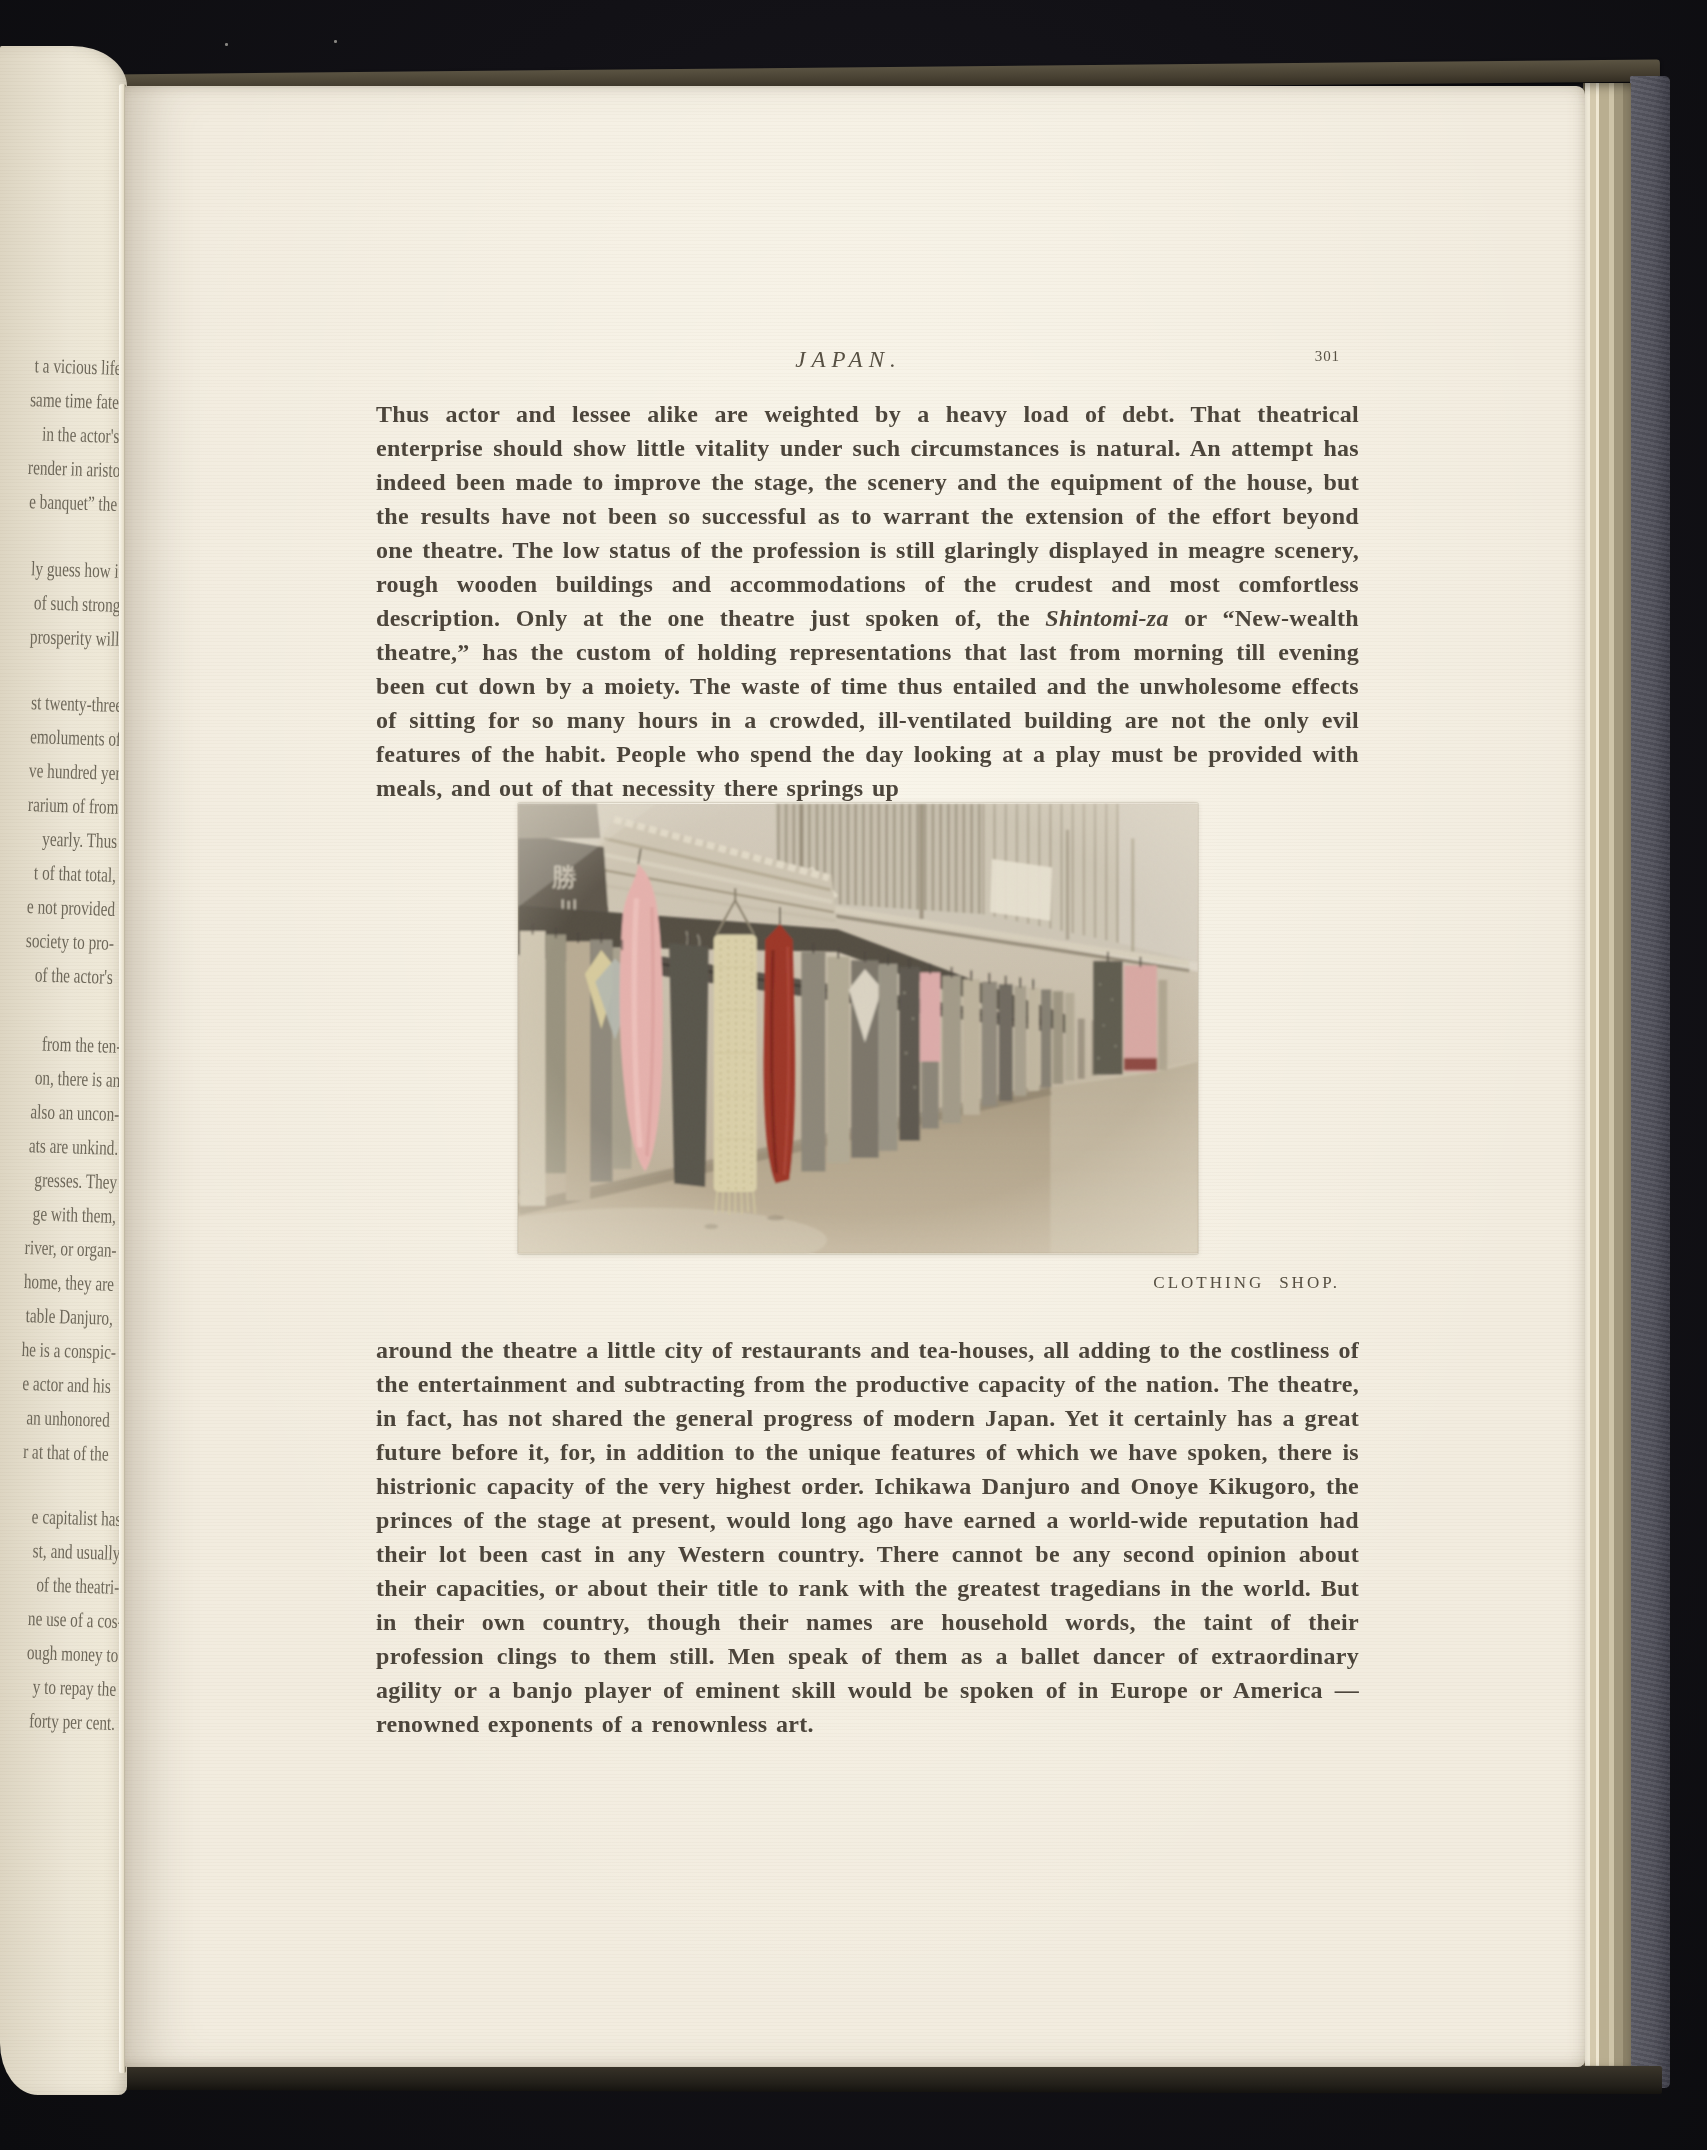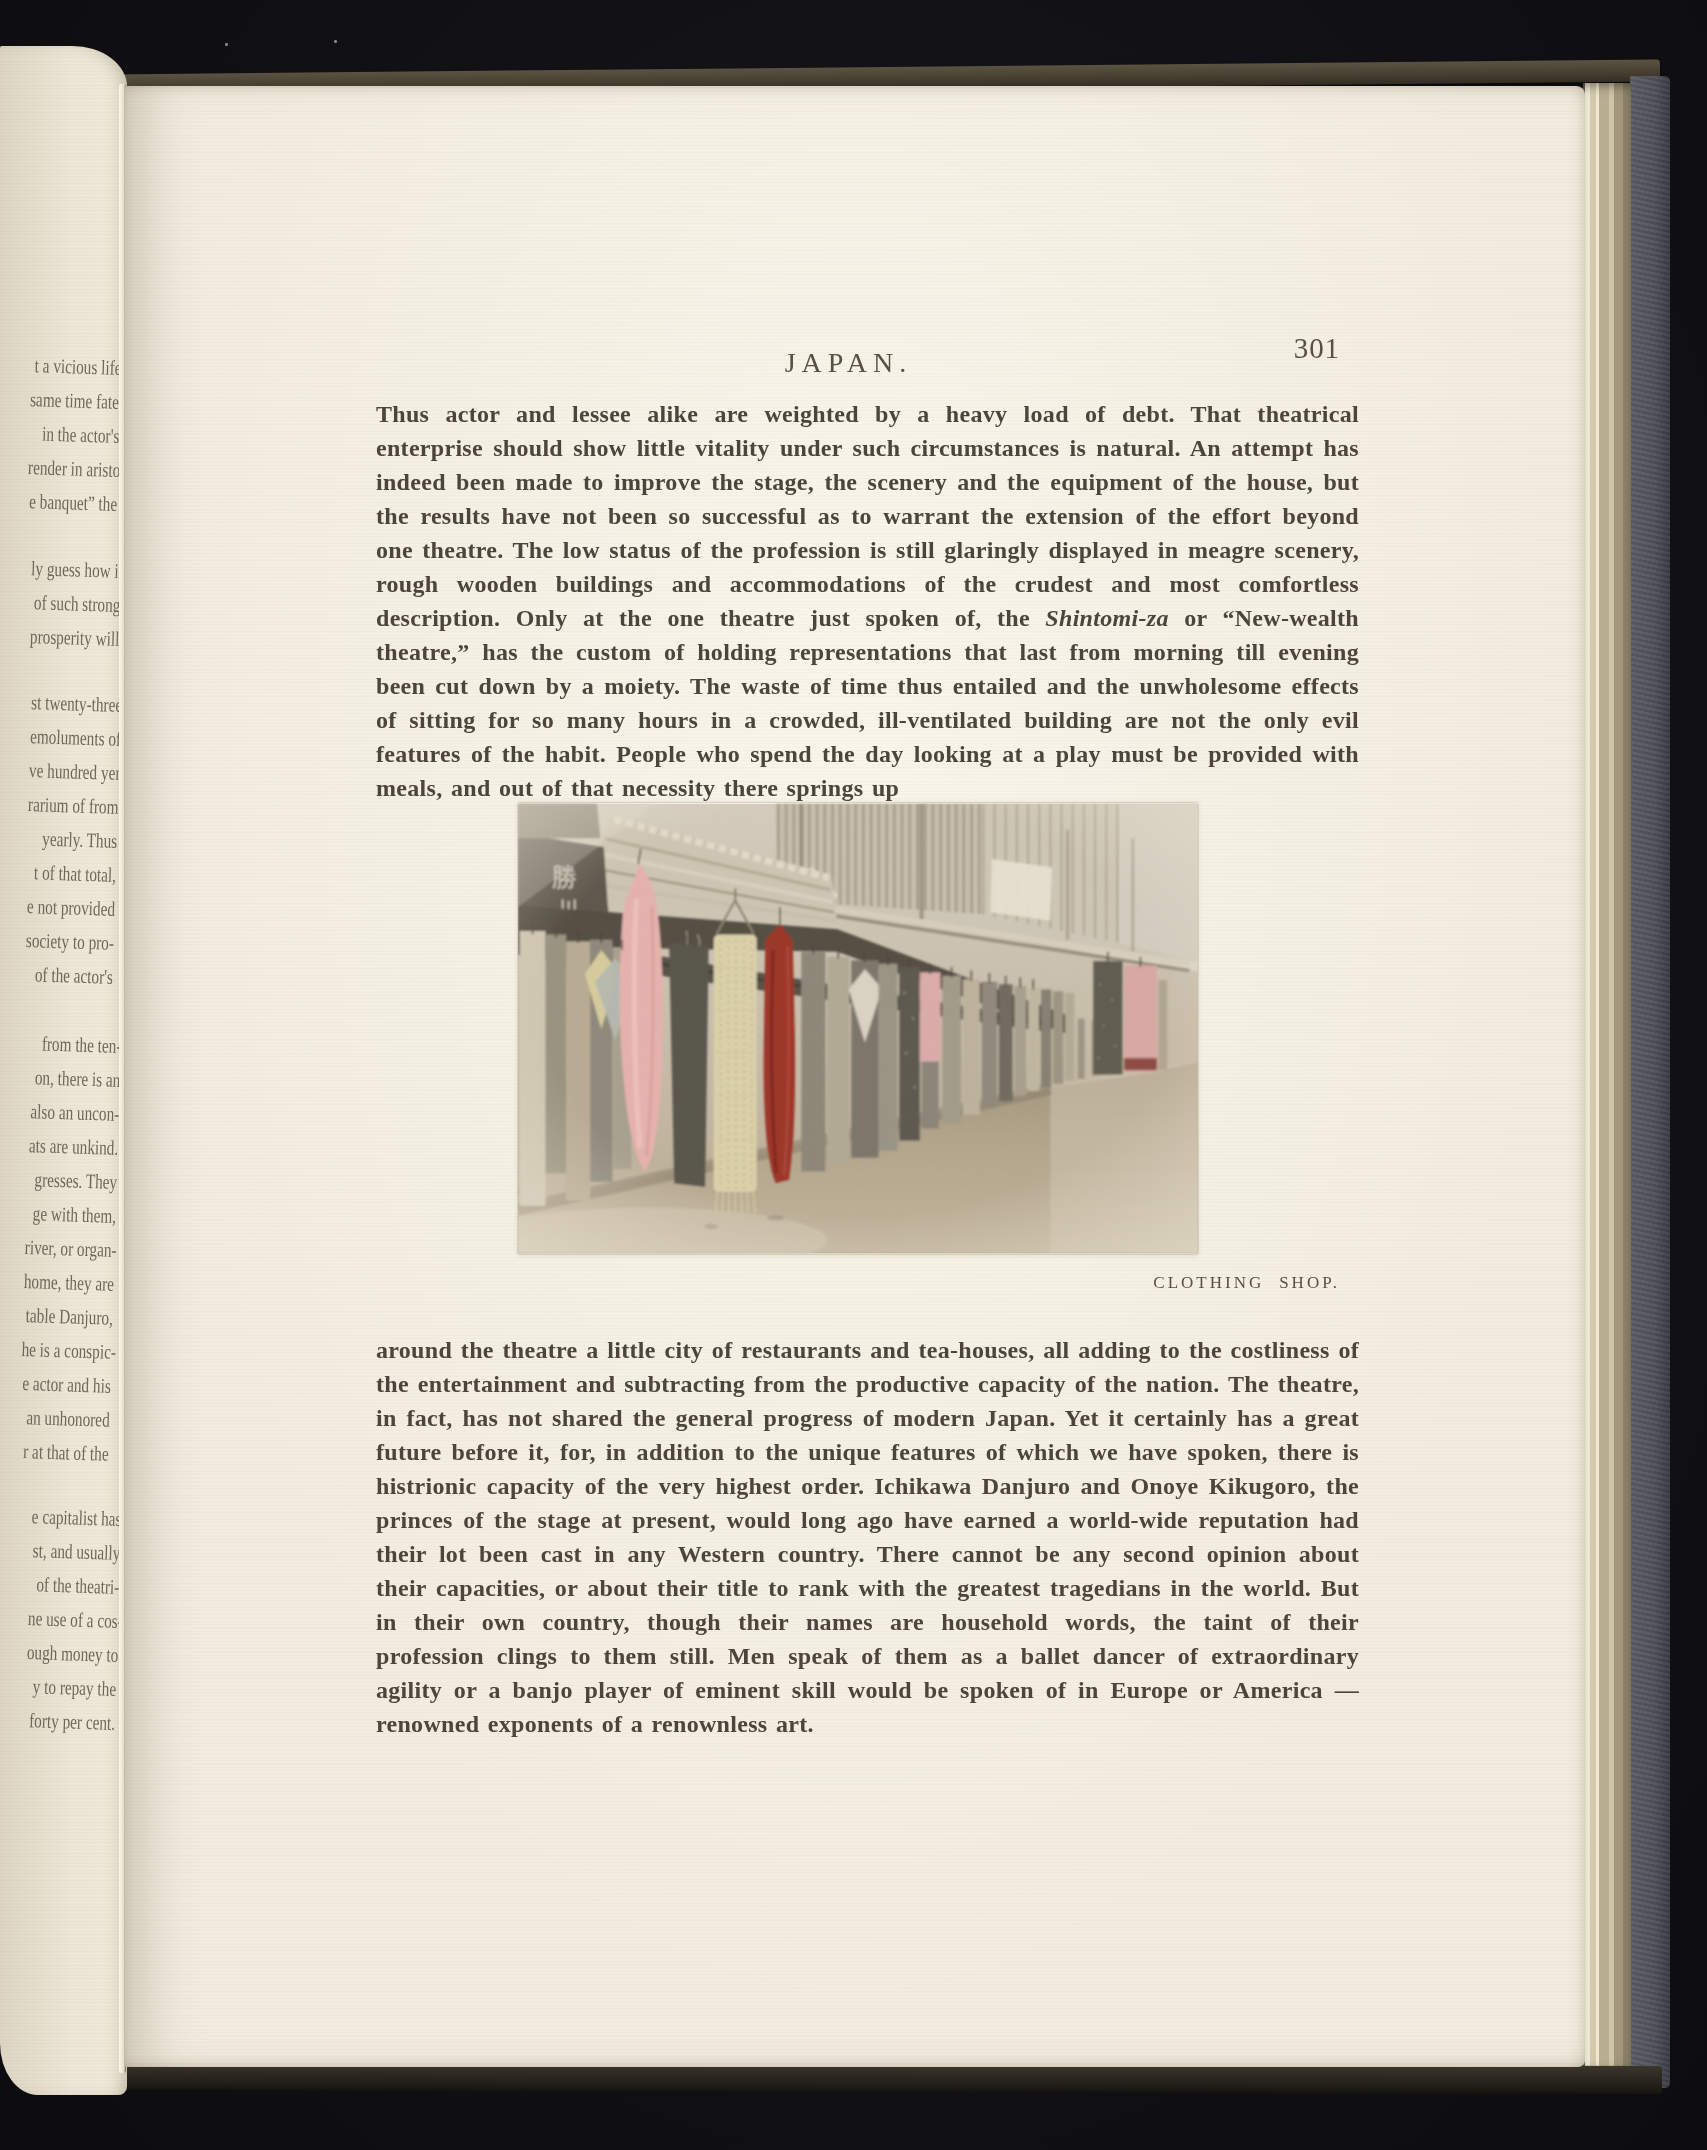--- a/index.html
+++ b/index.html
@@ -69,25 +69,25 @@
       radial-gradient(ellipse at 50% 32%, rgba(255,253,244,.55) 0%, rgba(255,253,244,0) 70%);
     border-radius:1.7px 8.6px 6.9px 1.7px;
     box-shadow:
       inset 41px 0 60px -29px rgba(96,82,56,.32),
       inset -8.6px 0 17px -8.6px rgba(120,106,82,.28),
       inset 0 -6.9px 13.8px -6.9px rgba(120,106,82,.25),
       inset 0 6.9px 12px -6.9px rgba(120,106,82,.22);
   }
   .running-head{
     left:357px;top:347px;width:983px;text-align:center;
-    font-size:28px;letter-spacing:6px;color:#575043;
+    font-size:23px;letter-spacing:6px;color:#575043;font-style:italic;
   }
   .page-number{
-    left:1237px;top:332px;width:103px;text-align:right;
-    font-size:29px;letter-spacing:0.9px;color:#575043;
+    left:1237px;top:348px;width:103px;text-align:right;
+    font-size:15px;letter-spacing:0.9px;color:#575043;
     font-variant-numeric:oldstyle-nums;
   }
   .body-par{
     left:376px;width:983px;text-align:justify;
     font-size:24px;line-height:34px;color:#4c453b;
     letter-spacing:0.3px;word-spacing:2.2px;font-weight:bold;
   }
   .par-1{top:397px;}
   .par-2{top:1333px;}
   .ital{font-style:italic;}

